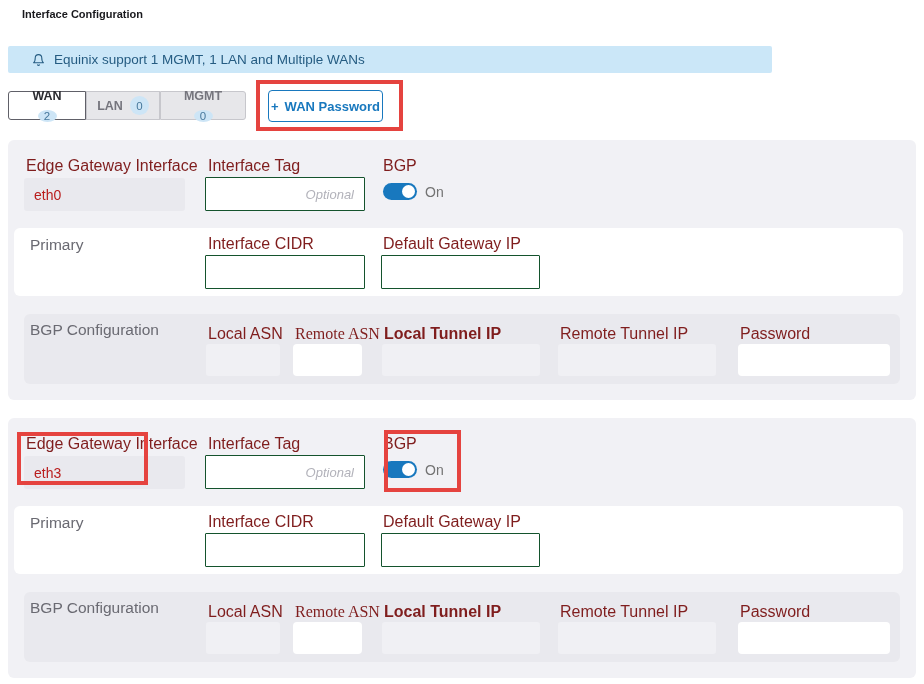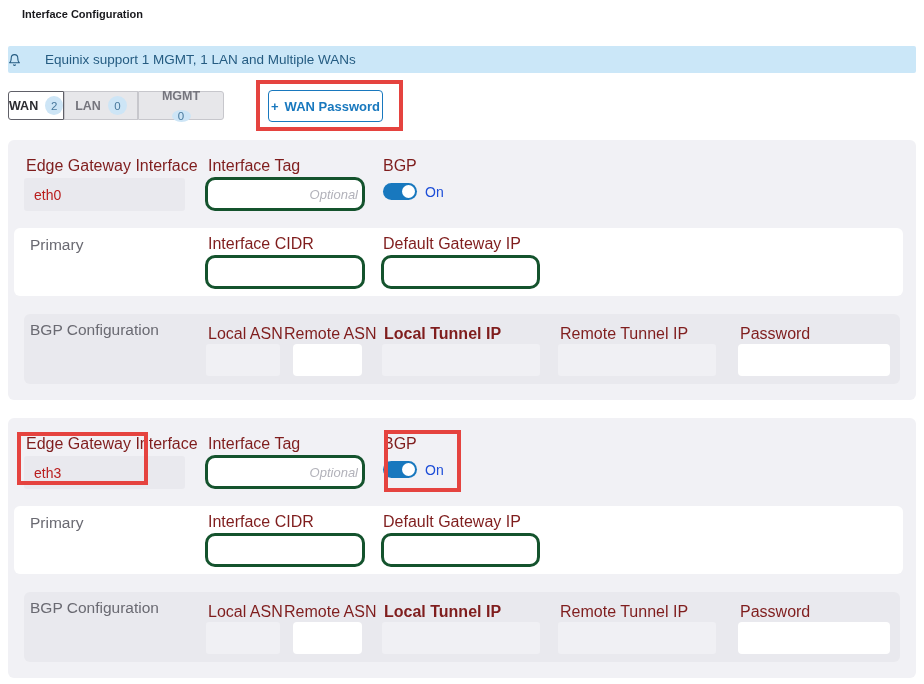--- a/index.html
+++ b/index.html
@@ -2,62 +2,62 @@
 <html><head>
 <meta charset="utf-8">
 <style>
   * { margin:0; padding:0; box-sizing:border-box; }
   html,body { width:924px; height:684px; background:#ffffff; overflow:hidden;
     font-family:"Liberation Sans","DejaVu Sans",sans-serif; }
   .abs { position:absolute; }
 
   .page-title { left:10px; top:8px; font-size:11px; font-weight:700; color:#19191d;margin-left:12px; }
 
-  .banner { left:8px; top:46px; width:908px; height:27px; background:#cbe7f8;
-    border-radius:2px; display:flex; align-items:center; padding-left:0;
-    color:#255c82; font-size:13.5px; gap:24px; }
+  .banner { left:8px; top:46px; width:764px; height:27px; background:#cbe7f8;
+    border-radius:2px; display:flex; align-items:center; padding-left:24px;
+    color:#255c82; font-size:13.5px; gap:9px; }
   .bell { display:flex; align-items:center; color:#255c82; }
 
   .tabs { left:8px; top:91px; height:29px; display:flex; }
   .tab { height:29px; display:flex; align-items:center; justify-content:center; gap:7px;
     background:#e7e7ea; border:1px solid #c7c7cc; font-size:12.5px; font-weight:700;
     color:#75757d; cursor:pointer; }
   .tab:first-child { border-radius:3px 0 0 3px; }
   .tab:last-child { border-radius:0 3px 3px 0; }
   .tab.active { background:#ffffff; border:1px solid #606068; color:#2b2b30; z-index:2; }
-  .tab-wan { width:56px; } .tab-lan { width:74px; } .tab-mgmt { width:86px;flex-direction:column; }
+  .tab-wan { width:78px;flex-direction:column; } .tab-lan { width:74px; } .tab-mgmt { width:86px;flex-direction:column; }
   .badge { width:19px; height:19px; border-radius:50%; background:#cde5f6; color:#47789c;
     font-size:11.5px; font-weight:400; display:flex; align-items:center; justify-content:center; }
 
   .add-btn { left:268px; top:90px; width:115px; height:32px; background:#ffffff;
     border:1px solid #1878be; border-radius:4px; color:#1878be; font-size:13px; font-weight:700;
     display:flex; align-items:center; justify-content:center; gap:6px; cursor:pointer; }
 
   .annotation { border:4px solid #e5433f; background:transparent; z-index:50; pointer-events:none; }
   .ann-btn { left:256px; top:80px; width:147px; height:51px; }
 
   .card { left:8px; width:908px; height:260px; background:#f1f1f5; border-radius:6px; }
   .card-0 { top:140px; } .card-1 { top:418px; }
 
   .lbl { position:absolute; font-size:16px; color:#7f1d1d; white-space:nowrap; }
   .sec-title { position:absolute; font-size:15.5px; color:#6a6a72; }
 
   .ro-field { position:absolute; background:#e9e9ee; border-radius:3px; height:33px;
     display:flex; align-items:center; padding-left:10px; font-size:14px; color:#b91c1c; }
-  .txt-input { position:absolute; background:#ffffff; border:3px solid #14532d;
-    border-radius:10px; height:34px; font-size:13px; color:#3a3a40; padding:0 4px;
+  .txt-input { position:absolute; background:#ffffff; border:1px solid #14532d;
+    border-radius:1px; height:34px; font-size:13px; color:#3a3a40; padding:0 10px;
     font-family:"Liberation Sans","DejaVu Sans",sans-serif; }
   .tag-input { text-align:right; }
   .tag-input::placeholder { font-style:italic; color:#b2b2ba; }
 
   .toggle { position:absolute; width:34px; height:17px; border-radius:10px;
     background:#1878be; cursor:pointer; }
   .toggle .knob { position:absolute; right:2px; top:2px; width:13px; height:13px;
     border-radius:50%; background:#ffffff; }
-  .toggle-state { position:absolute; font-size:14px; color:#1d4ed8; }
+  .toggle-state { position:absolute; font-size:14px; color:#737373; }
 
   .panel-white { position:absolute; left:6px; width:889px; height:68px;
     background:#ffffff; border-radius:6px; }
   .panel-grey { position:absolute; left:16px; width:876px; height:70px;
     background:#e9e9ee; border-radius:6px; }
 
   .bgp-ro { background:#f0f0f4; height:32px; }
   .bgp-white { position:absolute; background:#ffffff; border:none; border-radius:4px; height:32px;
     font-size:13px; padding:0 8px; font-family:"Liberation Sans","DejaVu Sans",sans-serif; }
 
@@ -73,21 +73,21 @@
   .p-title { left:22px; top:96px; }
   .p-lbl { top:95px; }
   .p-input { top:115px; width:160px; }
   .cidr-pos { left:197px; } .gw-pos { left:373px; width:159px; }
   .p-lbl-cidr { left:200px; } .p-lbl-gw { left:375px; }
 
   .bgp-panel { top:174px; }
   .b-title { left:22px; top:181px; }
   .b-lbl { top:185px; }
   .b-field { top:204px; }
-  .lasn-lbl { left:200px; } .rasn-lbl { left:276px; } .ltun-lbl { left:376px;font-weight:bold; }
+  .lasn-lbl { left:200px; } .rasn-lbl { left:287px;font-family:Liberation Serif, serif; } .ltun-lbl { left:376px;font-weight:bold; }
   .rtun-lbl { left:552px; } .pwd-lbl { left:732px; }
   .lasn-f { left:198px; width:74px; } .rasn-f { left:285px; width:69px; }
   .ltun-f { left:374px; width:158px; } .rtun-f { left:550px; width:158px; }
   .pwd-f { left:730px; width:152px; }
 
   .ann-eth { left:9px; top:14px; width:131px; height:53px; }
   .ann-bgp { left:376px; top:12px; width:77px; height:62px; }
 </style>
 </head>
 <body>

